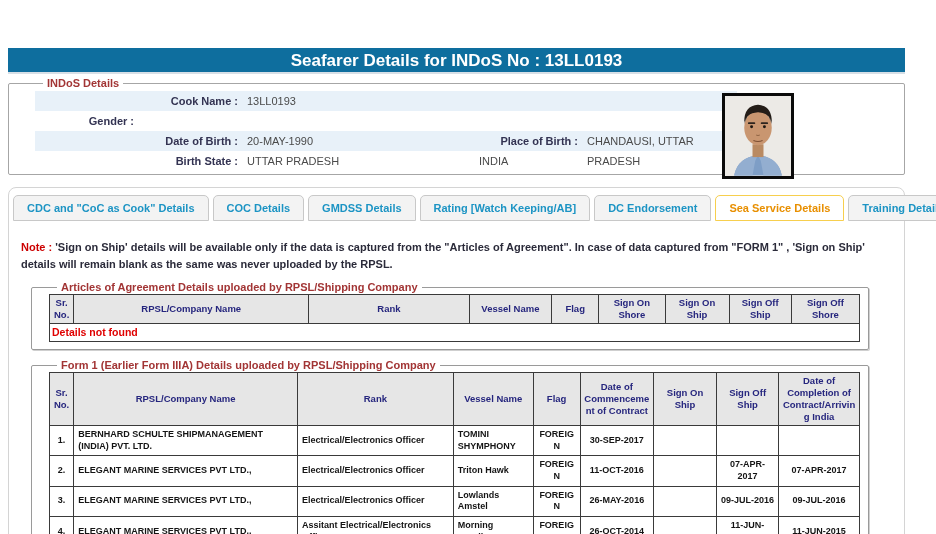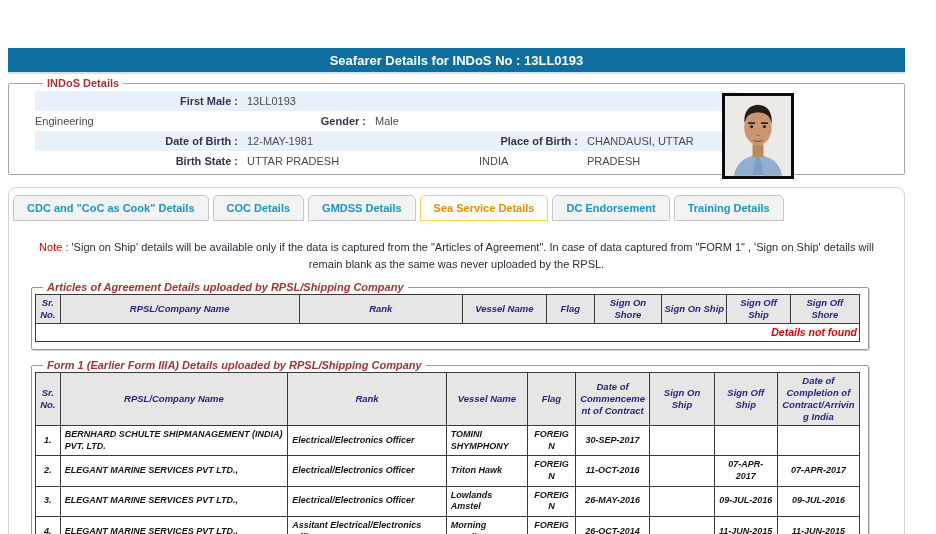--- a/index.html
+++ b/index.html
@@ -8,21 +8,21 @@
     width: 936px; height: 534px; overflow: hidden;
     background: #ffffff;
     font-family: "Liberation Sans", sans-serif;
   }
   .page { margin: 48px 31px 0 8px; }
 
   
   .title-bar {
     height: 26px; line-height: 26px;
     background: #0e6e9e; color: #ffffff;
-    text-align: center; font-size: 13px; font-weight: bold;
+    text-align: center; font-size: 17px; font-weight: bold;
     border-bottom: 2px solid #d7dfe6;
     margin-top: 10px;
   }
 
   
   fieldset {
     border: 1px solid #a6a6a6; border-radius: 2px;
     margin: 0; padding: 0;
   }
   legend {
@@ -54,38 +54,38 @@
   .tab-list { list-style: none; display: flex; gap: 4px; margin: 0; padding: 0 0 0 4px; }
   .tab {
     background: #f3f3f3; border: 1px solid #c8c8c8; border-radius: 5px 5px 0 0;
     color: #1c94c4; font-size: 11px; font-weight: bold;
     padding: 6px 13px; cursor: pointer; white-space: nowrap;
   }
   .tab.active { background: #ffffff; border-color: #f7cf4e; color: #e88f00; }
 
   .note {
     margin: 18px 12px 0 12px;
-    font-size: 11px; font-weight: normal; line-height: 1.5; color: #2b2b3a; text-align: center;
+    font-size: 11px; font-weight: bold; line-height: 1.5; color: #2b2b3a;
   }
   .note .note-prefix { color: #cc0000; }
 
-  .data-fieldset { margin: 9px 35px 0 22px; padding: 1px 8px 7px 3px; border: 1px solid #9a9a9a; box-shadow: 1px 1px 0 #cfcfcf; font-style: italic; }
+  .data-fieldset { margin: 9px 35px 0 22px; padding: 1px 8px 7px 17px; border: 1px solid #9a9a9a; box-shadow: 1px 1px 0 #cfcfcf; }
 
   table { width: 100%; border-collapse: collapse; table-layout: fixed; }
   th, td { border: 1px solid #3a3a3a; overflow: hidden; }
   thead th {
     background: #e6e6e6; color: #26267e;
     font-size: 9.5px; font-weight: bold; text-align: center;
     padding: 2px 2px; line-height: 1.25; word-wrap: break-word;
   }
   tbody td {
     font-size: 9px; font-weight: bold; color: #141414;
     padding: 3px 4px; line-height: 1.3; word-wrap: break-word;
   }
-  td.empty { text-align: right; color: #e00000; font-size: 10.5px; padding: 2px; }
+  td.empty { text-align: left; color: #e00000; font-size: 10.5px; padding: 2px; }
 
   
   .aoa col:nth-child(1){width:3%;} .aoa col:nth-child(2){width:29%;}
   .aoa col:nth-child(3){width:19.8%;} .aoa col:nth-child(4){width:10.2%;}
   .aoa col:nth-child(5){width:5.8%;} .aoa col:nth-child(6){width:8.2%;}
   .aoa col:nth-child(7){width:7.9%;} .aoa col:nth-child(8){width:7.7%;}
   .aoa col:nth-child(9){width:8.4%;}
 
   
   .f1 col:nth-child(1){width:3%;} .f1 col:nth-child(2){width:27.7%;}
@@ -101,31 +101,29 @@
 <body>
 
 <div class="page">
 
   <div class="title-bar">Seafarer Details for INDoS No : 13LL0193</div>
 
   <fieldset class="indos-fieldset">
     <legend>INDoS Details</legend>
     <div class="d-rows">
         <div class="d-row">
-          <span class="lbl l1">First Male :</span>
+          <span class="lbl l1">Cook Name :</span>
           <span class="val v2">13LL0193</span>
         </div>
         <div class="d-row">
-          <span class="val v1">Engineering</span>
           <span class="lbl l2">Gender :</span>
-          <span class="val v2">Male</span>
         </div>
         <div class="d-row">
           <span class="lbl l1">Date of Birth :</span>
-          <span class="val v1">12-MAY-1981</span>
+          <span class="val v1">20-MAY-1990</span>
           <span class="lbl l2">Place of Birth :</span>
           <span class="val v2">CHANDAUSI, UTTAR PRADESH</span>
         </div>
         <div class="d-row">
           <span class="lbl l1">Birth State :</span>
           <span class="val v1">UTTAR PRADESH</span>
           <span class="val v2">INDIA</span>
         </div>
       </div>
     <div class="photo">
@@ -146,22 +144,23 @@
         <path d="M31 48 Q36 50 41 48" stroke="#7c4f33" stroke-width="1.2" fill="none"></path>
       </svg>
     </div>
   </fieldset>
 
   <div class="tab-panel">
     <ul class="tab-list">
         <li class="tab">CDC and "CoC as Cook" Details</li>
         <li class="tab">COC Details</li>
         <li class="tab">GMDSS Details</li>
+        <li class="tab">Rating [Watch Keeping/AB]</li>
+        <li class="tab">DC Endorsement</li>
         <li class="tab active">Sea Service Details</li>
-        <li class="tab">DC Endorsement</li>
         <li class="tab">Training Details</li>
       </ul>
 
     <div class="note">
       <span class="note-prefix">Note :</span><span> 'Sign on Ship' details will be available only if the data is captured from the "Articles of Agreement". In case of data captured from "FORM 1" , 'Sign on Ship' details will remain blank as the same was never uploaded by the RPSL.</span>
     </div>
 
     <fieldset class="data-fieldset">
       <legend>Articles of Agreement Details uploaded by RPSL/Shipping Company</legend>
       <table class="aoa">

